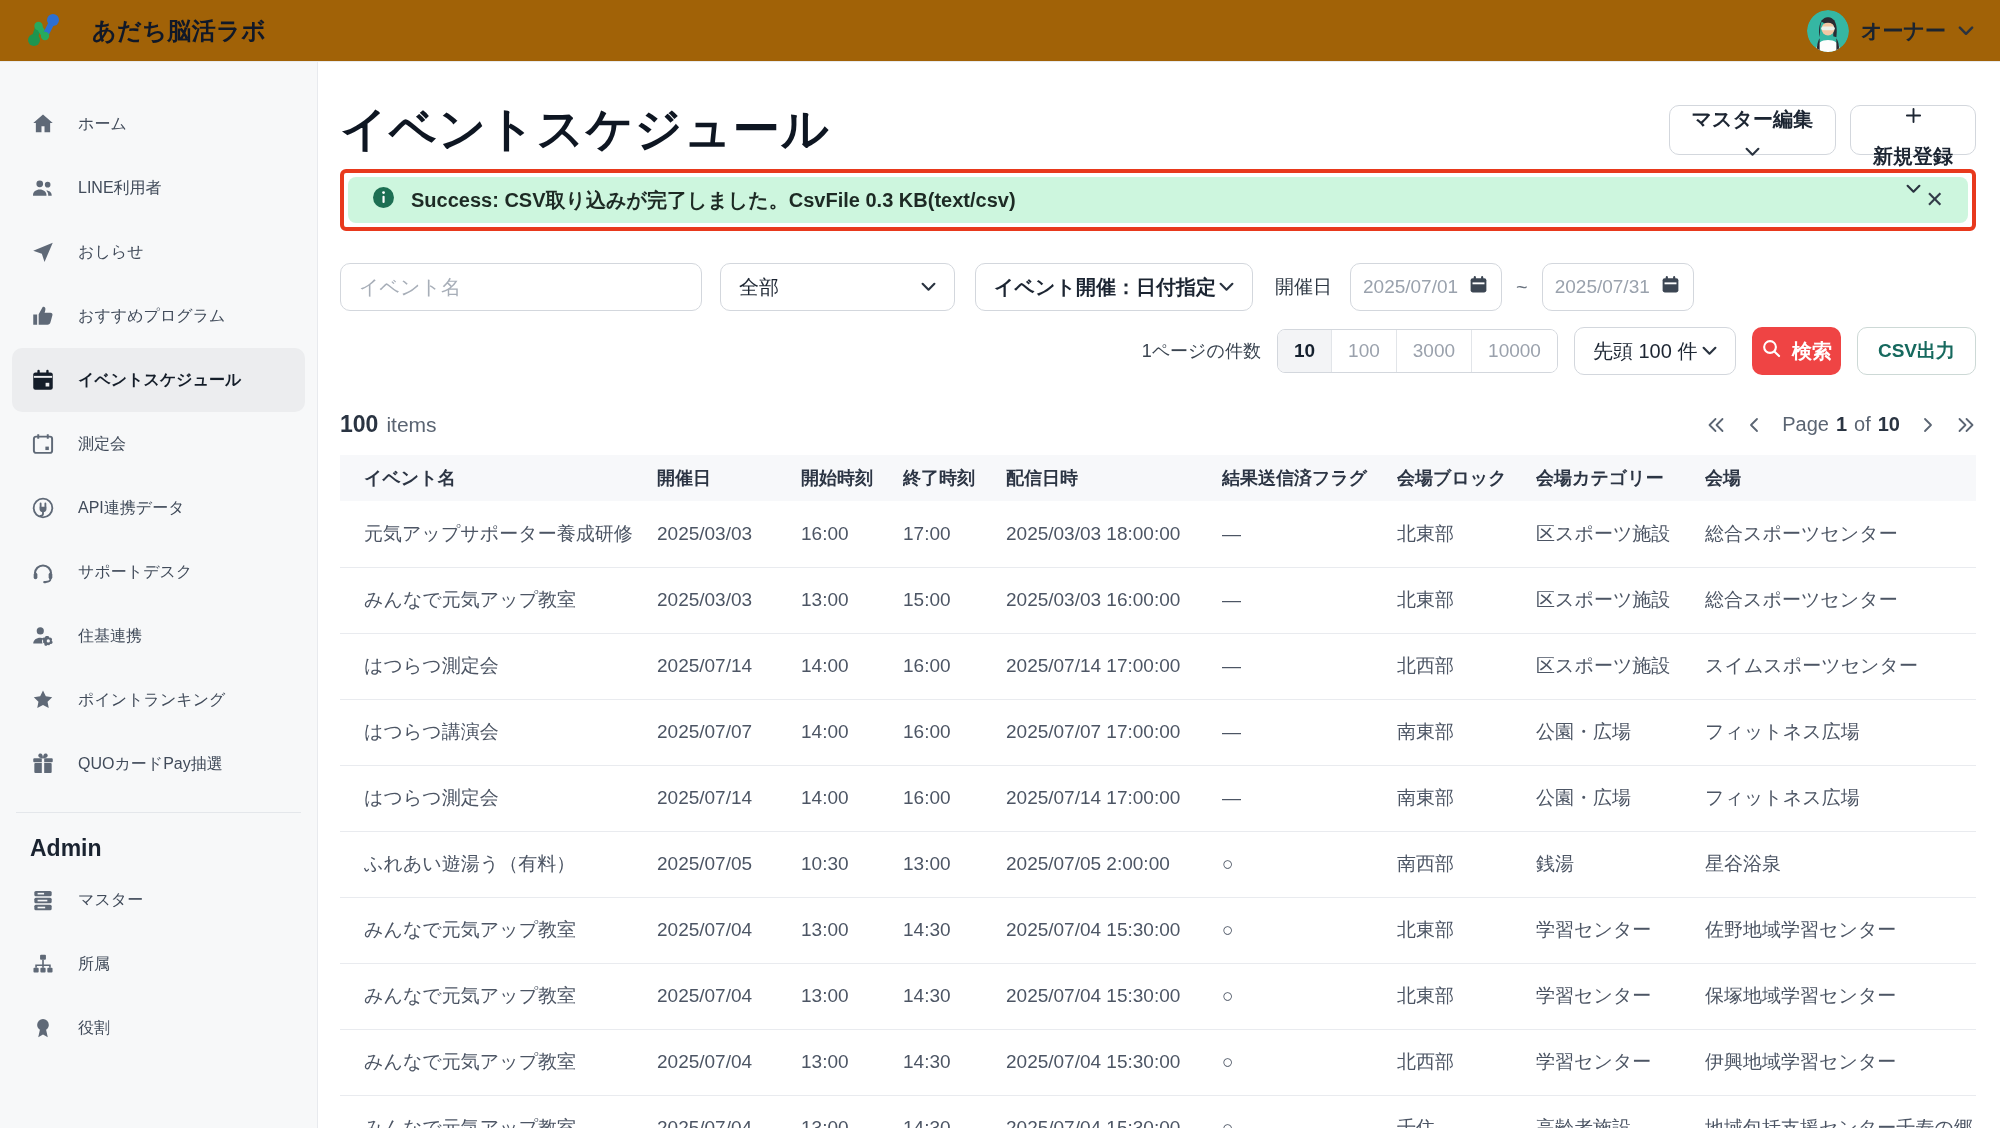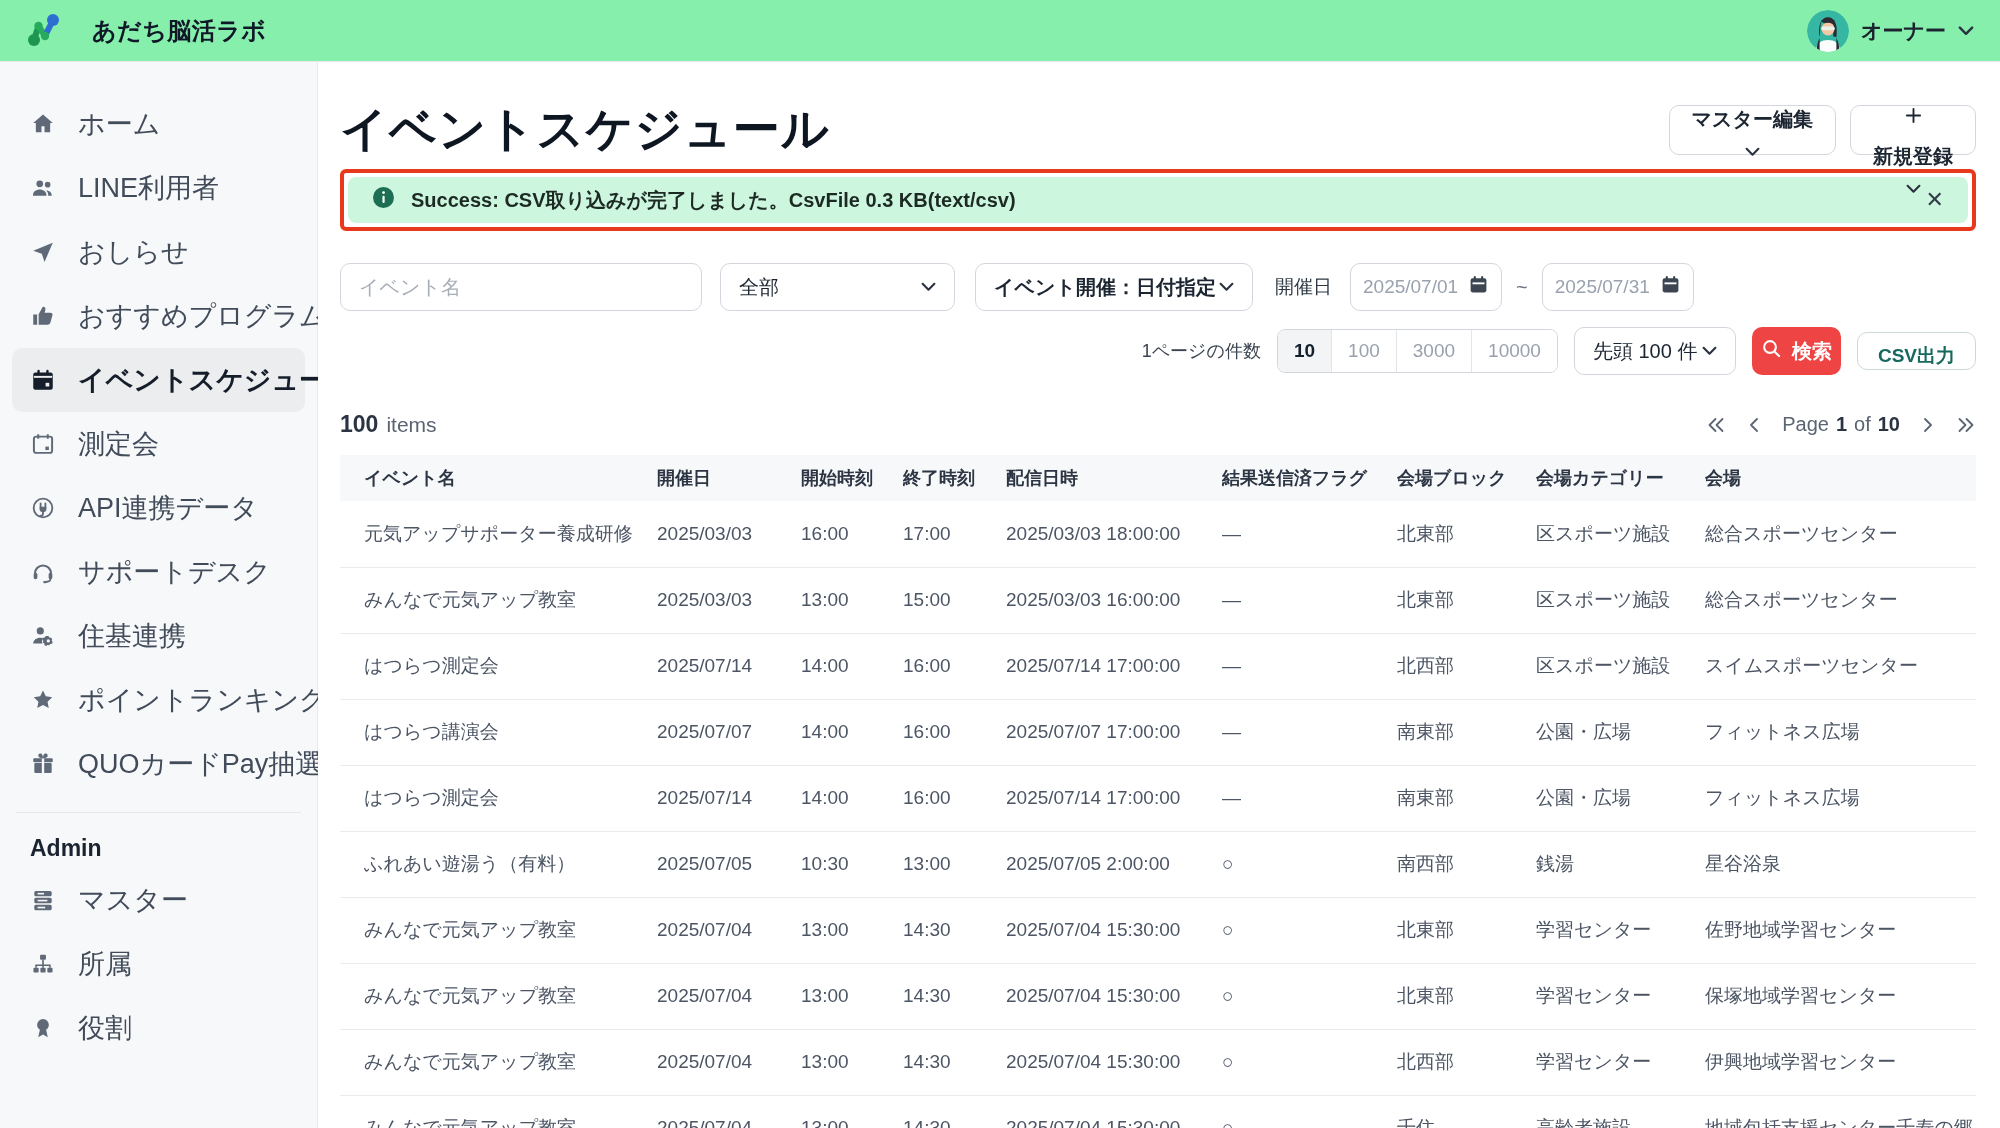--- a/index.html
+++ b/index.html
@@ -1,35 +1,35 @@
 <!DOCTYPE html>
 <html lang="ja"><head>
 <meta charset="utf-8">
 <style>
   * { margin:0; padding:0; box-sizing:border-box; }
   html,body { width:2000px; height:1128px; overflow:hidden; background:#fff;
     font-family:"Liberation Sans","DejaVu Sans",sans-serif; color:#1c2532; }
 
   
   .topbar { position:absolute; top:0; left:0; width:2000px; height:62px;
-    background:#86efac; border-bottom:1px solid #e8eaee; display:flex;
+    background:#a16207; border-bottom:1px solid #e8eaee; display:flex;
     align-items:center; padding:4px 26px; z-index:5; }
   .brand { display:flex; align-items:center; gap:26px; }
   .brand-logo { width:40px; height:40px; }
   .brand-name { font-size:24px; font-weight:700; color:#101828; letter-spacing:.5px; }
   .topbar-right { margin-left:auto; display:flex; align-items:center; gap:12px; }
   .avatar { width:42px; height:42px; border-radius:50%; overflow:hidden; }
   .user-name { font-size:21px; font-weight:600; color:#1b2430; }
   .chev { color:#2a3340; display:inline-flex; }
 
   
   .sidebar { position:absolute; top:62px; left:0; width:318px; bottom:0;
     background:#f7f8f9; border-right:1px solid #e8eaee; padding-top:30px; }
   .nav-item { height:64px; margin:0 12px; padding:0 10px 0 18px; display:flex;
-    align-items:center; gap:22px; font-size:27px; color:#414b5a; border-radius:10px;
+    align-items:center; gap:22px; font-size:16px; color:#414b5a; border-radius:10px;
     cursor:pointer; white-space:nowrap; }
   .nav-item .nav-icon { width:26px; height:26px; color:#5f6977; flex:0 0 26px; }
   .nav-item.active { background:#ecedef; font-weight:700; color:#141d29; }
   .nav-item.active .nav-icon { color:#141d29; }
   .side-divider { height:1px; background:#e4e7eb; margin:16px 16px; }
   .admin-heading { font-size:23px; font-weight:800; color:#1a2330; padding:6px 0 6px 30px; }
 
   
   .main { position:absolute; top:62px; left:318px; width:1682px; bottom:0;
     background:#fff; padding:0 24px 0 22px; }
@@ -66,21 +66,21 @@
   .per-page-label { font-size:18px; color:#3a4450; }
   .seg { display:flex; border:1px solid #d3d7dd; border-radius:8px; overflow:hidden; height:44px; background:#fff; }
   .seg-btn { padding:0 16px; display:flex; align-items:center; font-size:19px;
     color:#9aa1ac; border-left:1px solid #e2e5e9; cursor:pointer; background:#fff; }
   .seg-btn:first-child { border-left:none; }
   .seg-btn.selected { background:#f3f4f6; color:#15202e; font-weight:700; }
   .sel-limit { width:162px; }
   .btn-search { height:48px; padding:0 9px; border:none; border-radius:10px;
     background:#ef4444; color:#fff; font-size:20px; font-weight:700; display:flex;
     align-items:center; gap:10px; cursor:pointer; }
-  .btn-csv { height:38px; padding:10px 20px; border:1px solid #cdd9d6; border-radius:10px;
+  .btn-csv { height:48px; padding:10px 20px; border:1px solid #cdd9d6; border-radius:10px;
     background:#fff; color:#16695e; font-size:19px; font-weight:600; cursor:pointer; }
 
   
   .results-row { margin-top:36px; display:flex; align-items:center; justify-content:space-between; }
   .items-count { display:flex; align-items:baseline; gap:8px; }
   .items-count b { font-size:23px; font-weight:800; color:#2a3442; }
   .items-count span { font-size:21px; color:#5a6472; }
   .pagination { display:flex; align-items:center; gap:22px; color:#5b6573; }
   .pg-btn { display:inline-flex; cursor:pointer; color:#5b6573; }
   .pg-text { font-size:20px; color:#5a6472; display:flex; gap:7px; }

